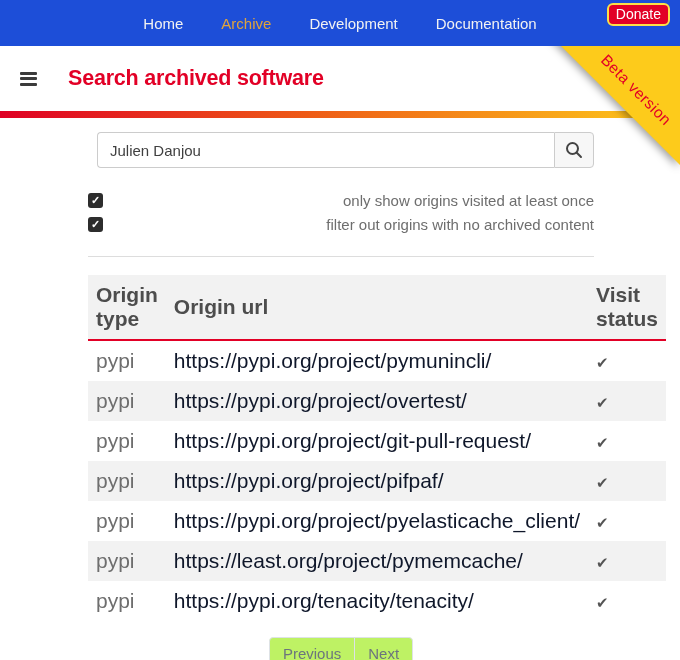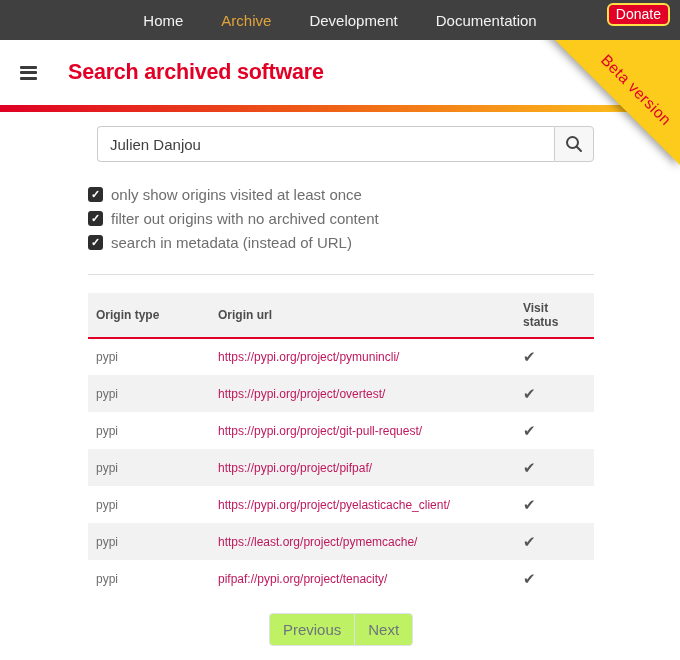--- a/index.html
+++ b/index.html
@@ -8,22 +8,22 @@
     font-family:"Liberation Sans", sans-serif;
     background:#ffffff;
     position:relative;
     overflow:hidden;
     color:#3f3f3f;
   }
 
   
   .topbar {
     position:relative;
-    height:40px;
-    background:#404040;
+    height:46px;
+    background:#1d4ed8;
     display:flex;
     align-items:center;
     justify-content:center;
     gap:38px;
     z-index:30;
   }
   .topbar a.nav-link {
     color:#f2f2f2;
     font-size:15px;
     text-decoration:none;
@@ -148,20 +148,21 @@
   
   .filters { margin-top:8px; }
   .filter-row {
     display:flex;
     align-items:center;
     height:24px;
     gap:8px;
     font-size:15px;
     color:#6e6e6e;
     cursor:pointer;
+    justify-content:space-between;
   }
   .checkbox {
     width:15px;
     height:15px;
     border-radius:3px;
     background:#2d2d2d;
     display:flex;
     align-items:center;
     justify-content:center;
     flex:0 0 15px;
@@ -177,34 +178,34 @@
   hr.divider {
     border:none;
     border-top:1px solid #dddddd;
     margin:20px 0 18px 0;
   }
 
   
   table.results {
     width:100%;
     border-collapse:collapse;
-    font-size:12px;
+    font-size:21px;
   }
   table.results th {
     background:#f2f2f2;
     text-align:left;
     font-weight:700;
     color:#4d4d4d;
     padding:8px;
     border-bottom:2px solid #e20026;
   }
   table.results td {
     padding:8px;
     height:37px;
-    color:#be185d;
+    color:#0f172a;
   }
   table.results td.col-type { color:#6e6e6e; }
   table.results tbody tr:nth-child(even) { background:#f2f2f2; }
   .col-type { width:122px; }
   .col-status { width:79px; }
   .visit-check[data-visited="true"]::before {
     content:"\2714";
     color:#555555;
     font-size:15px;
   }
@@ -267,24 +268,20 @@
 
   <div class="filters">
     <label class="filter-row">
       <span class="checkbox" data-checked="true"></span>
       <span>only show origins visited at least once</span>
     </label>
     <label class="filter-row">
       <span class="checkbox" data-checked="true"></span>
       <span>filter out origins with no archived content</span>
     </label>
-    <label class="filter-row">
-      <span class="checkbox" data-checked="true"></span>
-      <span>search in metadata (instead of URL)</span>
-    </label>
   </div>
 
   <hr class="divider">
 
   <table class="results">
     <thead>
       <tr>
         <th class="col-type">Origin type</th>
         <th>Origin url</th>
         <th class="col-status">Visit status</th>
@@ -316,21 +313,21 @@
         <td>https://pypi.org/project/pyelasticache_client/</td>
         <td class="col-status"><span class="visit-check" data-visited="true"></span></td>
       </tr>
       <tr>
         <td class="col-type">pypi</td>
         <td>https://least.org/project/pymemcache/</td>
         <td class="col-status"><span class="visit-check" data-visited="true"></span></td>
       </tr>
       <tr>
         <td class="col-type">pypi</td>
-        <td>pifpaf://pypi.org/project/tenacity/</td>
+        <td>https://pypi.org/tenacity/tenacity/</td>
         <td class="col-status"><span class="visit-check" data-visited="true"></span></td>
       </tr>
     </tbody>
   </table>
 
   <div class="pagination">
     <button class="page-btn prev">Previous</button>
     <button class="page-btn next">Next</button>
   </div>
 

